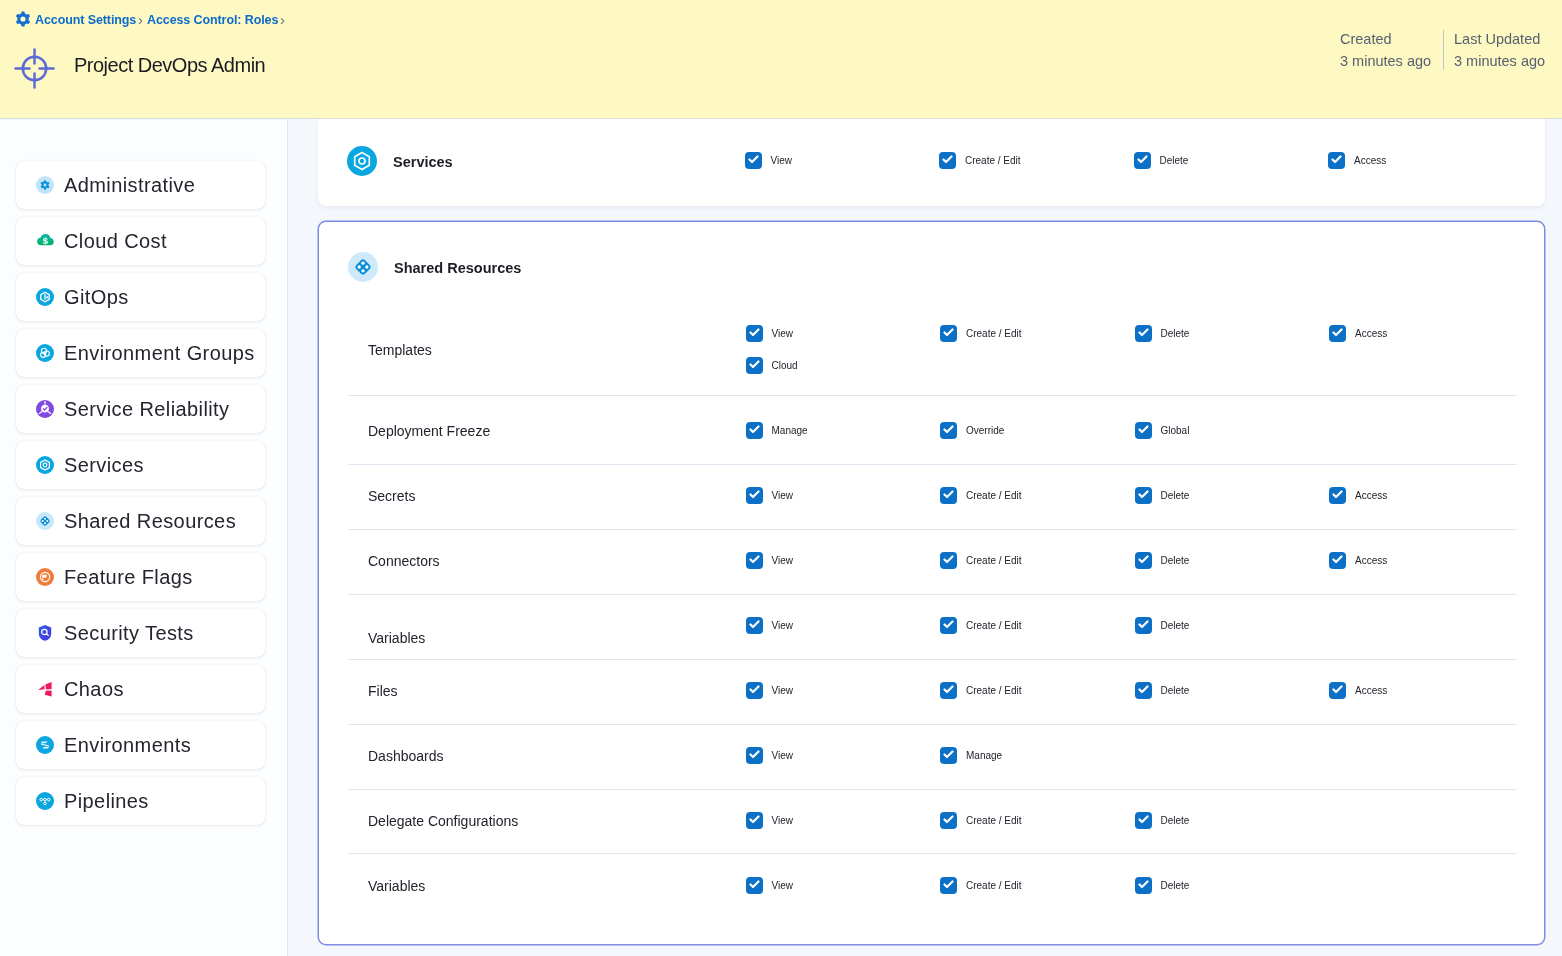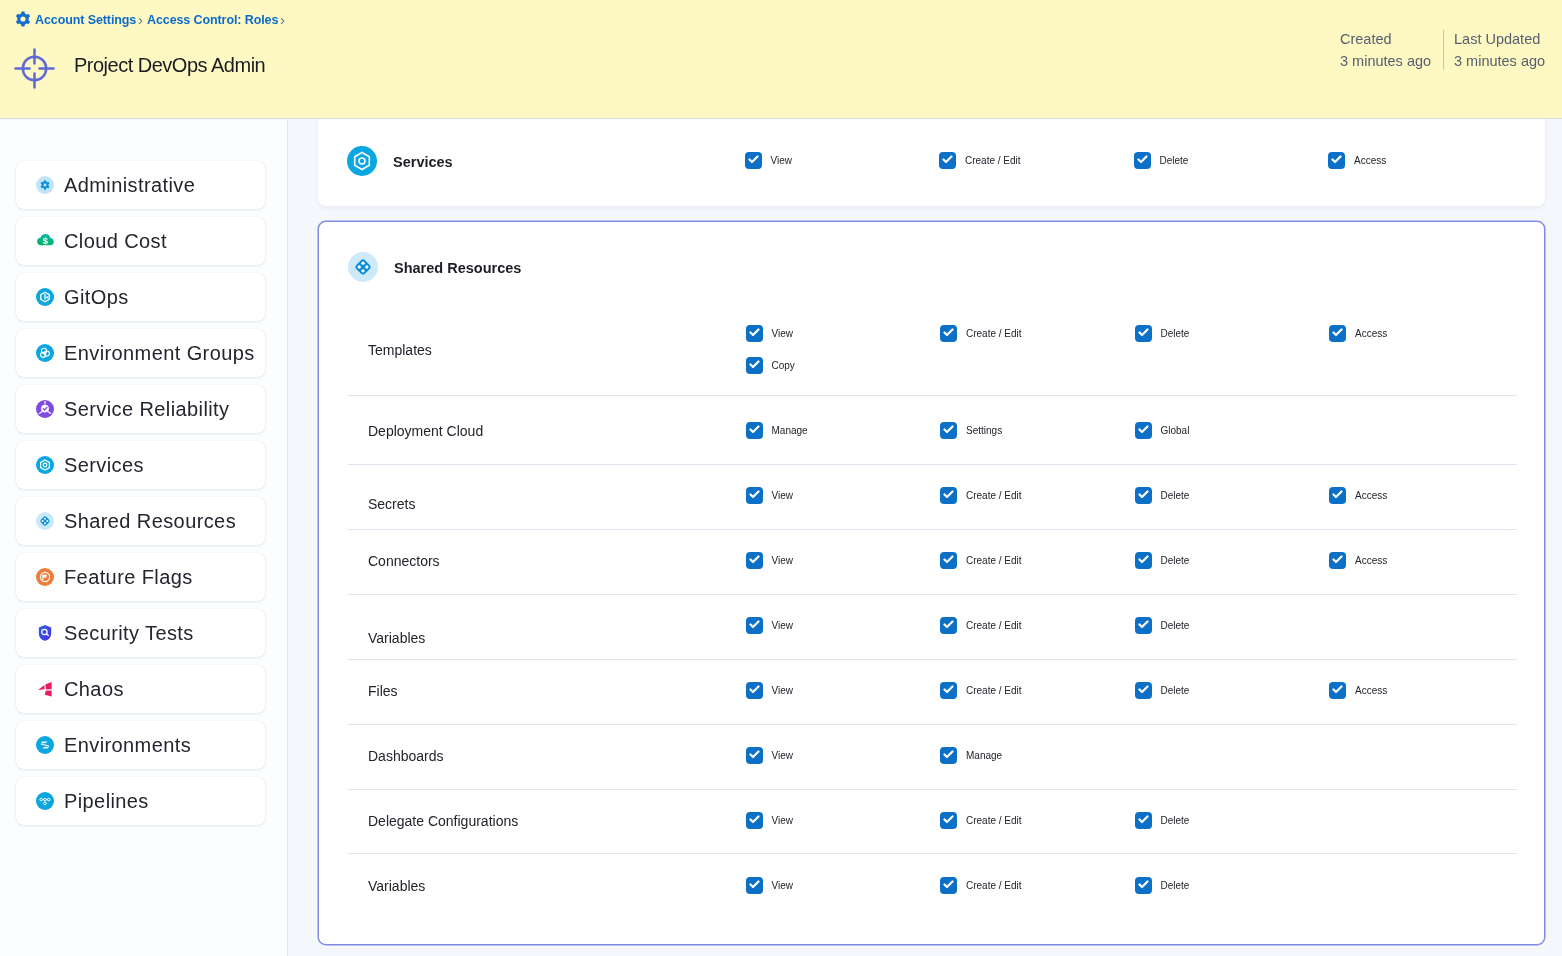--- a/index.html
+++ b/index.html
@@ -268,48 +268,48 @@
         </svg>
       </span>
       <span class="t">Access</span>
     </div>
     <div class="cb-group" style="left:426.5px; top:134.5px;">
       <span class="cb">
         <svg width="11" height="9" viewBox="0 0 11 9">
           <path d="M1.5 4.5 L4 7 L9.5 1.5" stroke="#fff" stroke-width="2.2" fill="none" stroke-linecap="round" stroke-linejoin="round"></path>
         </svg>
       </span>
-      <span class="t">Copy</span>
-    </div>
-    <div class="row-label" style="top:201px;">Deployment Cloud</div>
+      <span class="t">Cloud</span>
+    </div>
+    <div class="row-label" style="top:201px;">Deployment Freeze</div>
     <div class="cb-group" style="left:426.5px; top:199.5px;">
       <span class="cb">
         <svg width="11" height="9" viewBox="0 0 11 9">
           <path d="M1.5 4.5 L4 7 L9.5 1.5" stroke="#fff" stroke-width="2.2" fill="none" stroke-linecap="round" stroke-linejoin="round"></path>
         </svg>
       </span>
       <span class="t">Manage</span>
     </div>
     <div class="cb-group" style="left:621px; top:199.5px;">
       <span class="cb">
         <svg width="11" height="9" viewBox="0 0 11 9">
           <path d="M1.5 4.5 L4 7 L9.5 1.5" stroke="#fff" stroke-width="2.2" fill="none" stroke-linecap="round" stroke-linejoin="round"></path>
         </svg>
       </span>
-      <span class="t">Settings</span>
+      <span class="t">Override</span>
     </div>
     <div class="cb-group" style="left:815.5px; top:199.5px;">
       <span class="cb">
         <svg width="11" height="9" viewBox="0 0 11 9">
           <path d="M1.5 4.5 L4 7 L9.5 1.5" stroke="#fff" stroke-width="2.2" fill="none" stroke-linecap="round" stroke-linejoin="round"></path>
         </svg>
       </span>
       <span class="t">Global</span>
     </div>
-    <div class="row-label" style="top:274px;">Secrets</div>
+    <div class="row-label" style="top:266px;">Secrets</div>
     <div class="cb-group" style="left:426.5px; top:264.5px;">
       <span class="cb">
         <svg width="11" height="9" viewBox="0 0 11 9">
           <path d="M1.5 4.5 L4 7 L9.5 1.5" stroke="#fff" stroke-width="2.2" fill="none" stroke-linecap="round" stroke-linejoin="round"></path>
         </svg>
       </span>
       <span class="t">View</span>
     </div>
     <div class="cb-group" style="left:621px; top:264.5px;">
       <span class="cb">

